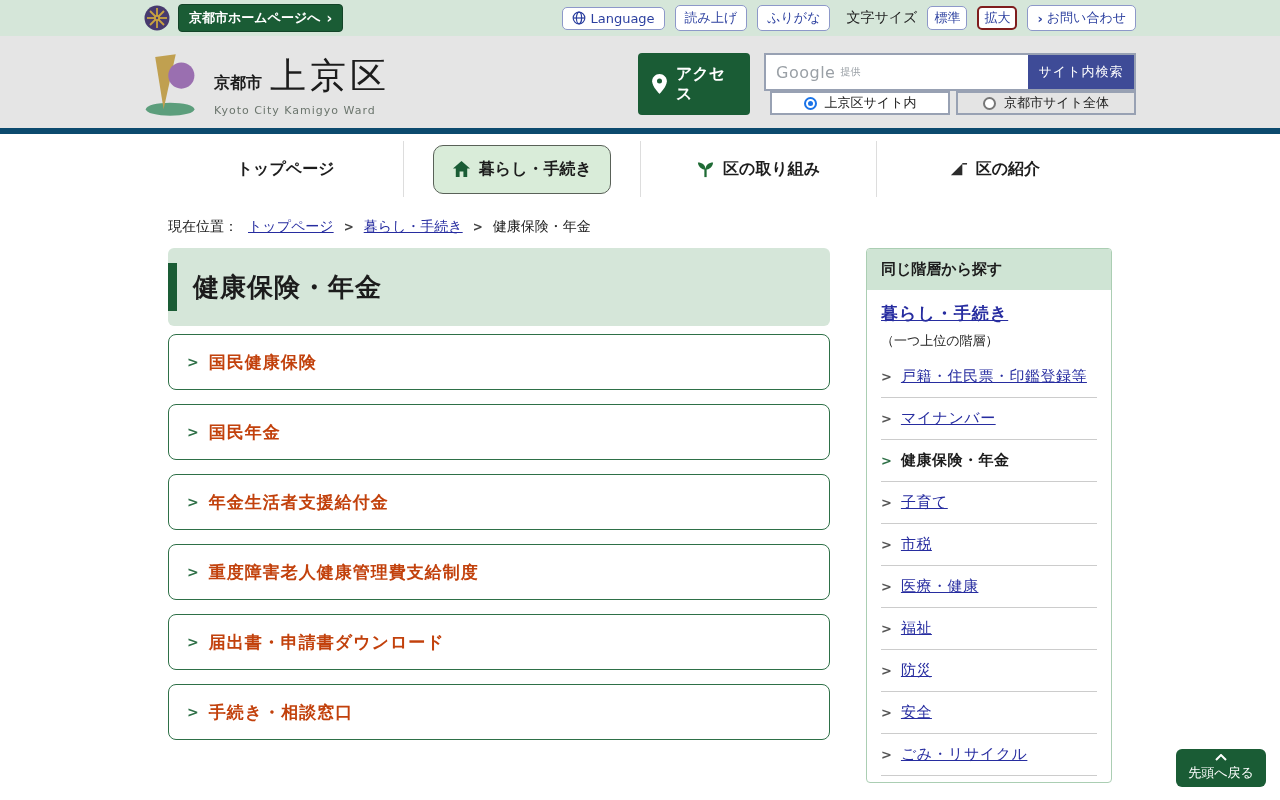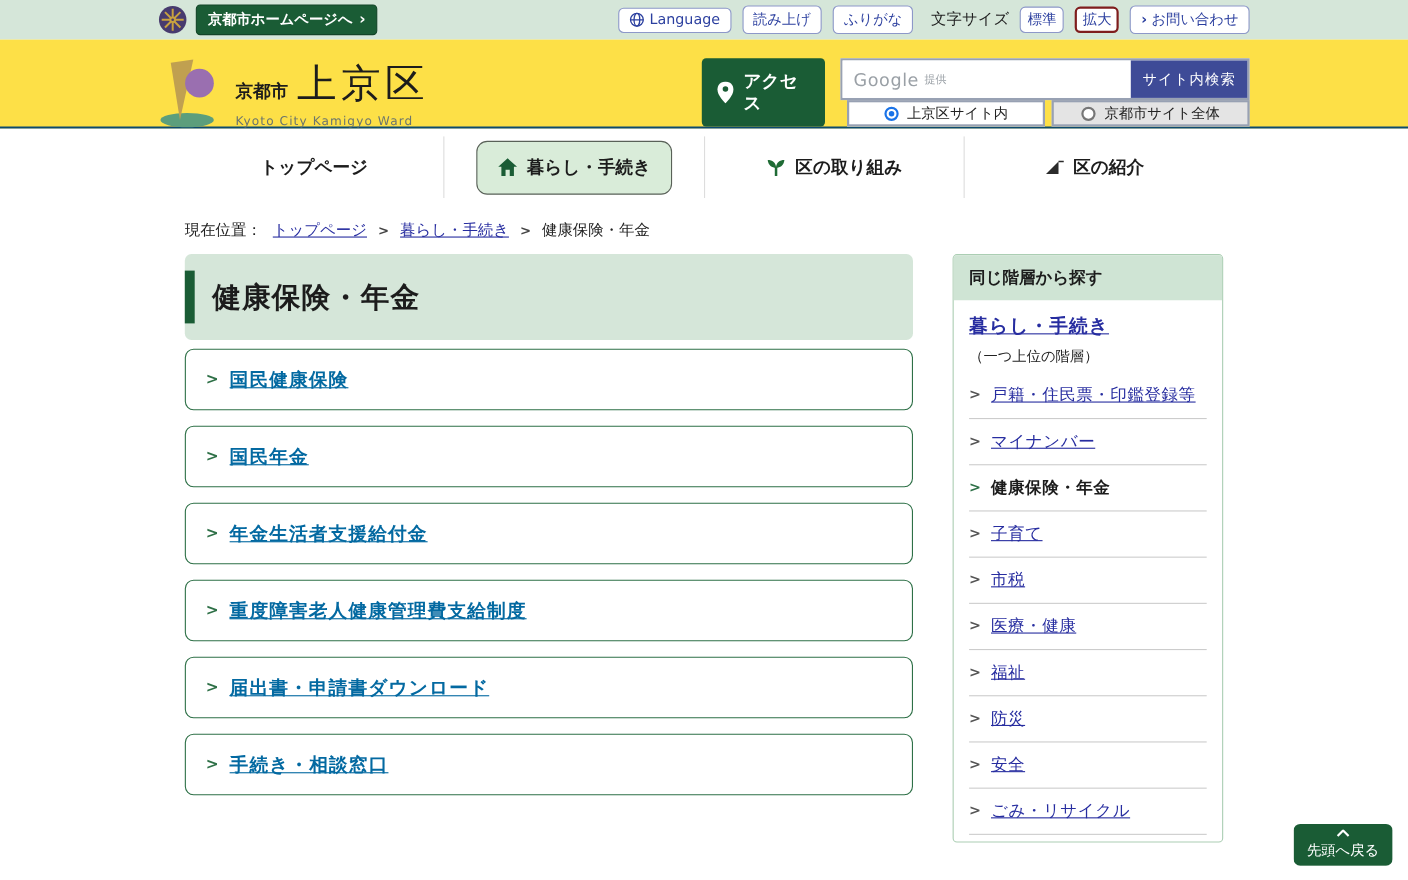--- a/index.html
+++ b/index.html
@@ -21,21 +21,21 @@
   .util-btn { background:#fff; border:1px solid #8d98c9; border-radius:5px;
     color:#2b3f9f; font-size:13px; padding:3px 9px; display:inline-flex;
     align-items:center; gap:4px; cursor:pointer; font-family:inherit; }
   .util-btn.small { padding:2px 6px; }
   .util-btn.active { border:2px solid #7f1d1d; font-weight:normal; padding:1px 5px; }
   .util-btn.contact::before { content:"›"; font-weight:bold; }
   .fs-label { font-size:14px; color:#222; margin-left:6px; }
   .globe-ic { width:14px; height:14px; }
 
   
-  header { height:81px; background:#fde047; border-bottom:2px solid #0c4a6e; }
+  header { height:98px; background:#e5e5e5; border-bottom:6px solid #0c4a6e; }
   .header-inner { width:992px; margin:0 auto; height:96px; display:flex;
     align-items:center; justify-content:space-between; }
   .logo { display:flex; align-items:center; gap:14px; text-decoration:none; color:#1c1c1c; }
   .logo-mark { width:56px; height:66px; }
   .logo-city { font-size:16px; font-weight:bold; margin-right:8px; }
   .logo-ward { font-size:36px; letter-spacing:4px; }
   .logo-line { display:flex; align-items:baseline; }
   .logo-en { font-size:11px; color:#6b756d; letter-spacing:1px; margin-top:3px; }
   .header-right { display:flex; gap:14px; align-items:flex-start; }
   .access-btn { width:112px; height:62px; background:#1a5c35; border-radius:4px;
@@ -88,22 +88,22 @@
     display:flex; align-items:center; padding-left:25px; }
   .title-accent { position:absolute; left:0; top:15px; bottom:15px; width:9px;
     background:#1a5c35; }
   .page-title { font-size:26px; color:#1c1c1c; font-weight:bold; letter-spacing:1px; }
   .link-box { display:flex; align-items:center; gap:10px; height:56px; margin-top:14px;
     border:1px solid #2e7047; border-radius:8px; padding:0 18px; background:#fff;
     text-decoration:none; }
   .link-box:first-of-type { margin-top:8px; }
   .chev { color:#2e7047; font-weight:bold; font-size:14px; }
   .chev::before { content:">"; }
-  .link-box span.txt { color:#0369a1; font-size:17px; font-weight:bold;
-    text-decoration:underline; letter-spacing:1px; }
+  .link-box span.txt { color:#c2410c; font-size:17px; font-weight:bold;
+    letter-spacing:1px; }
 
   
   aside { width:246px; border:1px solid #abceb3; border-radius:4px; background:#fff; }
   .side-title { background:#cfe4d4; padding:11px 14px; font-size:15px; font-weight:bold;
     color:#1c1c1c; border-radius:3px 3px 0 0; }
   .side-body { padding:12px 14px 6px; }
   .parent-link { font-size:17px; font-weight:bold; color:#272da0;
     text-decoration:underline; letter-spacing:1px; }
   .parent-note { font-size:13px; color:#222; margin-top:7px; }
   .side-list { list-style:none; margin-top:6px; }

